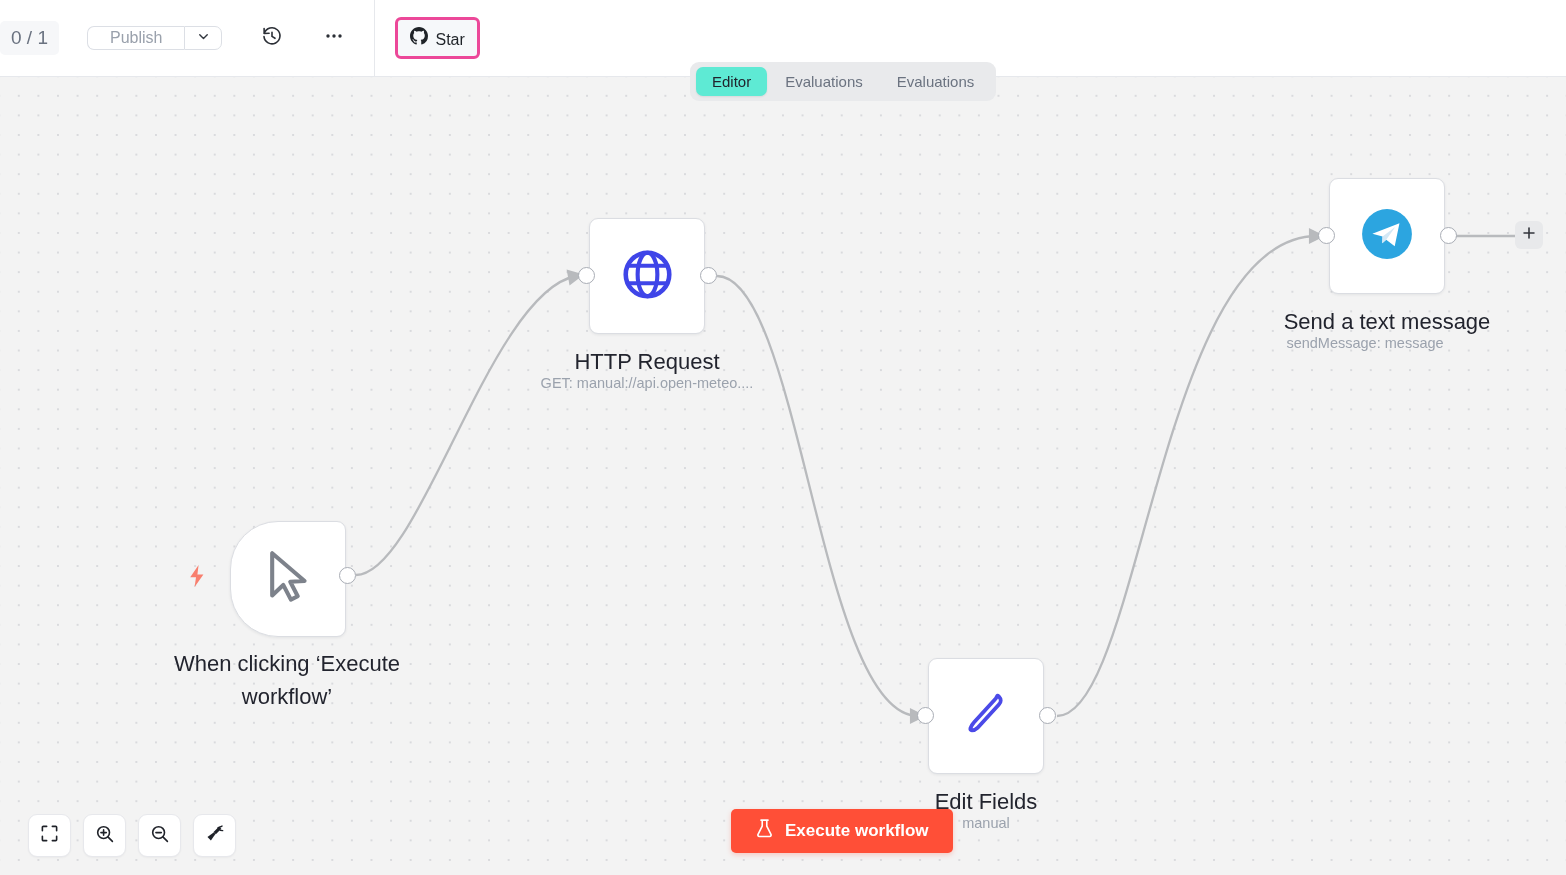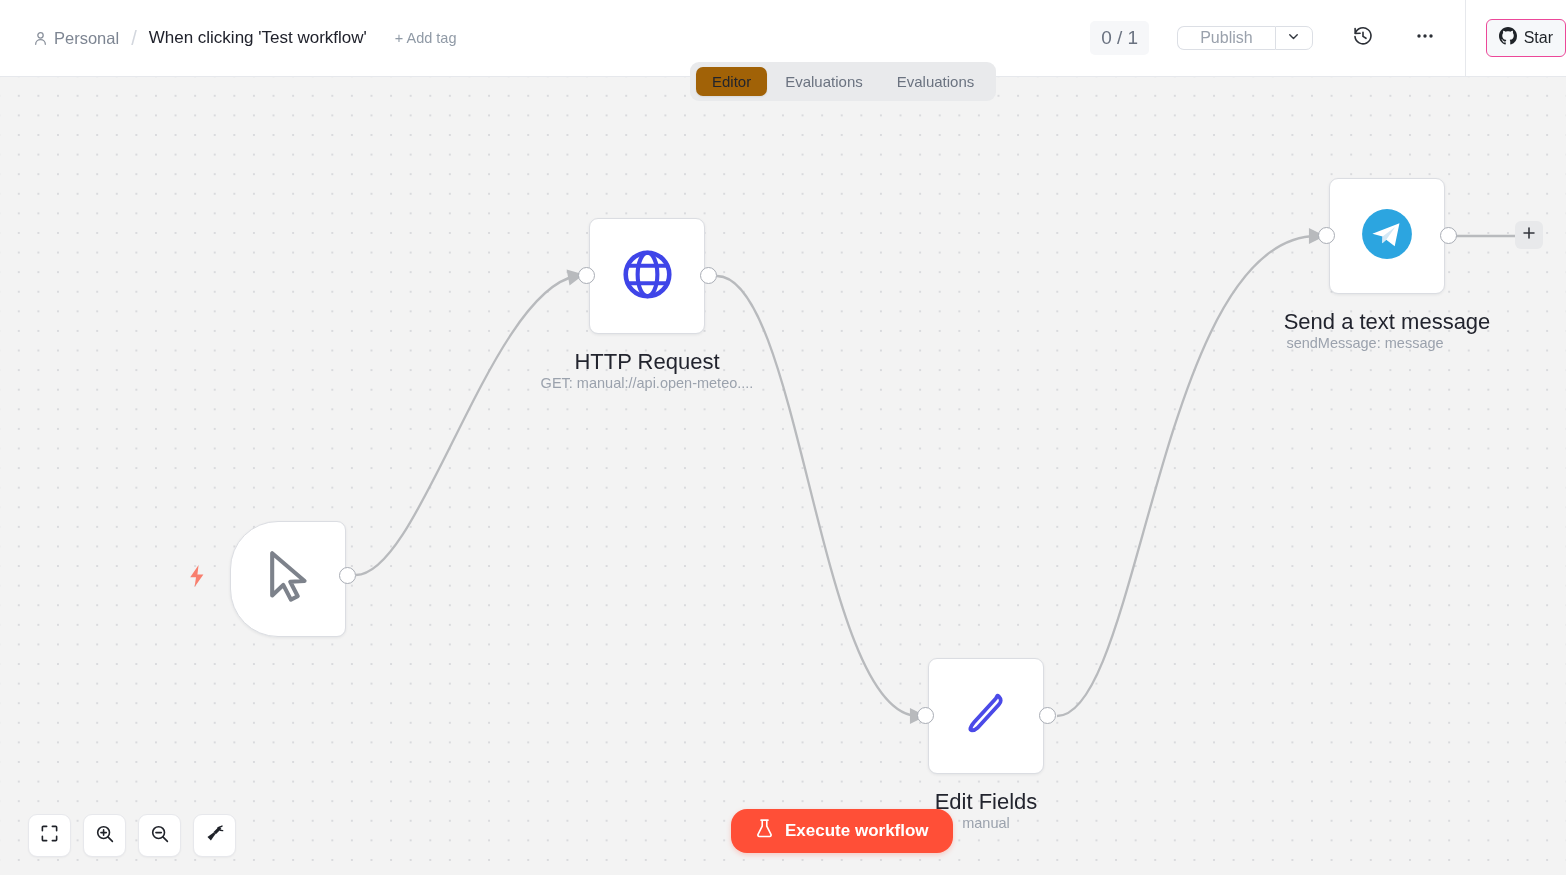--- a/index.html
+++ b/index.html
@@ -57,43 +57,43 @@
   .icon-btn {
     width: 40px; height: 40px;
     display: flex; align-items: center; justify-content: center;
     cursor: pointer; background: none; border: none;
   }
   .hdr-hist { margin-left: 30px; }
   .hdr-dots { margin-left: 22px; margin-right: 20px; }
   .hdr-divider { width: 1px; height: 77px; background: #e6e8ec; }
   .star-wrap { padding-left: 20px; display: flex; align-items: center; }
   .star-btn {
-    display: flex; align-items: center; gap: 7px;
-    background: #f6f8fa; border: 1px solid #ec4899;
+    display: flex; align-items: flex-end; gap: 7px;
+    background: #f6f8fa; border: 3px solid #ec4899;
     border-radius: 6px; padding: 7px 12px;
     font-size: 16px; color: #1f2328; cursor: pointer;
     white-space: nowrap;
   }
 
   
   .tabs {
     position: absolute; top: 62px; left: 690px;
     background: #e9eaec;
     border-radius: 9px;
     padding: 5px 6px;
     display: flex; gap: 2px;
     z-index: 45;
   }
   .tab {
     font-size: 15px; color: #6b7380;
     padding: 6px 16px; border-radius: 7px;
     cursor: pointer; white-space: nowrap;
   }
   .tab.active {
-    background: #a16207; color: #21242d;
+    background: #5eead4; color: #21242d;
     box-shadow: 0 1px 2px rgba(0,0,0,.08);
   }
 
   
   .canvas {
     position: absolute; top: 77px; left: 0;
     width: 1566px; height: 798px;
     background-color: #f3f3f3;
     background-image: radial-gradient(circle, #d9dadd 1.1px, transparent 1.2px);
     background-size: 19.6px 19.6px;
@@ -156,47 +156,35 @@
     width: 43px; height: 43px;
     background: #fff; border: 1px solid #e7e8ec;
     border-radius: 9px;
     display: flex; align-items: center; justify-content: center;
     cursor: pointer;
     box-shadow: 0 1px 2px rgba(0,0,0,.04);
   }
   .exec-btn {
     position: absolute; left: 731px; bottom: 22px;
     background: #ff4f37;
-    border: none; border-radius: 16px;
+    border: none; border-radius: 5px;
     padding: 16px 24px; height: 44px;
     display: flex; align-items: center; gap: 11px;
     color: #fff; font-size: 17px; font-weight: bold;
     font-family: "Liberation Sans", sans-serif;
     cursor: pointer; z-index: 30;
     box-shadow: 0 2px 5px rgba(255,79,55,.25);
   }
 </style>
 </head>
 <body>
 
 <div id="app">
 
   <div class="header">
-    <div class="hdr-left">
-      <span class="person-icon">
-        <svg viewBox="0 0 14 16" width="13" height="15">
-          <circle cx="7" cy="4.6" r="2.9" fill="none" stroke="#8a919c" stroke-width="1.4"></circle>
-          <path d="M1.8 14.3c0-3 2.3-5 5.2-5s5.2 2 5.2 5" fill="none" stroke="#8a919c" stroke-width="1.4" stroke-linecap="round"></path>
-        </svg>
-      </span>
-      <span class="crumb-personal">Personal</span>
-      <span class="crumb-sep">/</span>
-      <span class="wf-title">When clicking 'Test workflow'</span>
-      <span class="add-tag">+ Add tag</span>
-    </div>
 
     <div class="hdr-right">
       <span class="count-badge">0 / 1</span>
 
       <div class="publish-group">
         <button class="publish-btn">Publish</button>
         <div class="publish-caret">
           <span>
             <svg viewBox="0 0 16 16" width="15" height="15">
               <path d="M4 6.2 L8 10.2 L12 6.2" fill="none" stroke="#33373f" stroke-width="1.5" stroke-linecap="round" stroke-linejoin="round"></path>
@@ -270,20 +258,22 @@
       </svg>
     </span>
     <div class="node trigger" style="left:230px; top:444px; width:116px; height:116px;">
       <span>
         <svg viewBox="0 0 40 44" width="54" height="58">
           <path d="M8 4 L8 36 L16.4 28 L22.2 39.2 L27.4 36.6 L21.7 25.6 L32.6 25 Z" fill="none" stroke="#7d828b" stroke-width="3.1" stroke-linejoin="round" stroke-linecap="round"></path>
         </svg>
       </span>
     </div>
     <div class="endpoint" style="left:339px; top:490px;"></div>
+    <div class="node-label" style="left:152px; top:570px; width:270px;">When clicking ‘Execute
+workflow’</div>
 
     <div class="node" style="left:589px; top:141px; width:116px; height:116px;">
       <span>
         <svg viewBox="0 0 48 48" width="55" height="55">
           <circle cx="24" cy="24" r="19" fill="none" stroke="#3f45e8" stroke-width="4"></circle>
           <ellipse cx="24" cy="24" rx="8.6" ry="19" fill="none" stroke="#3f45e8" stroke-width="3.6"></ellipse>
           <line x1="5.5" y1="16.4" x2="42.5" y2="16.4" stroke="#3f45e8" stroke-width="3.6"></line>
           <line x1="5.5" y1="31.6" x2="42.5" y2="31.6" stroke="#3f45e8" stroke-width="3.6"></line>
         </svg>
       </span>

